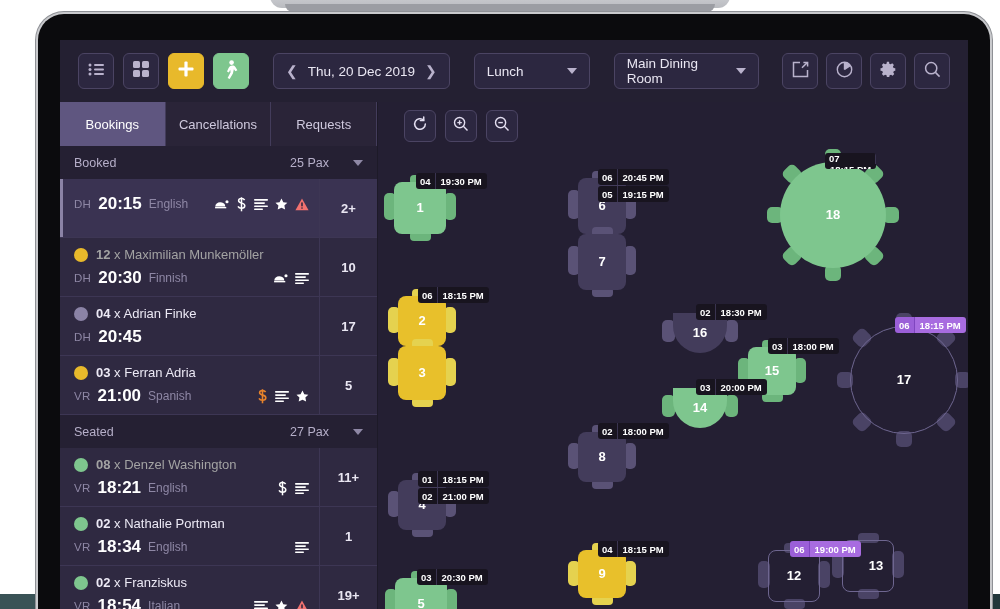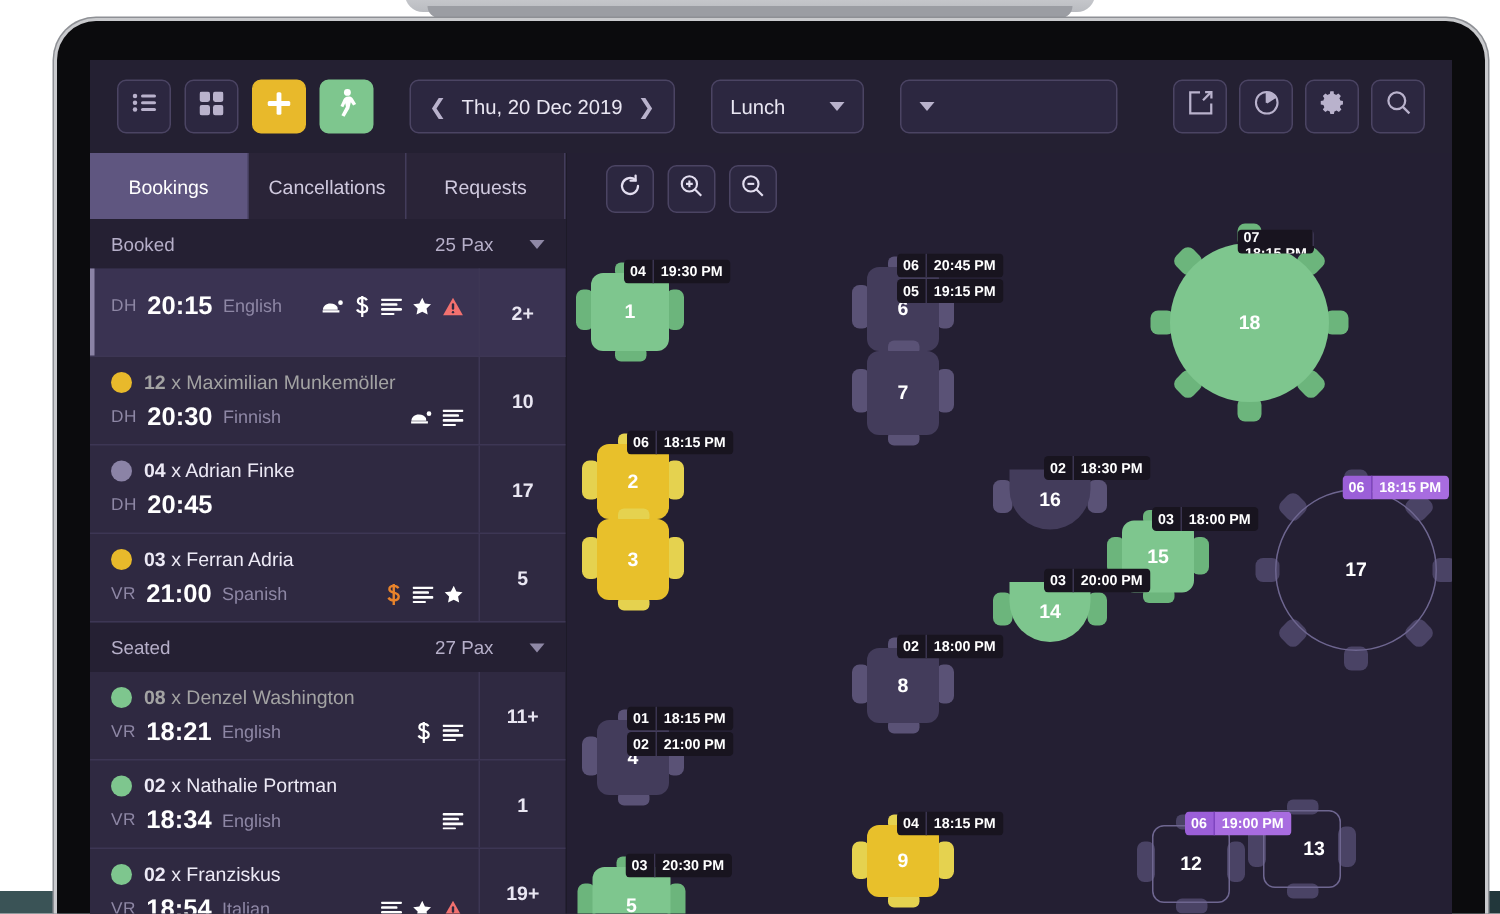--- a/index.html
+++ b/index.html
@@ -56,21 +56,21 @@
   .tb-sep { width:6px; }
 
   .date-picker { height:36px; min-width:150px; border:1px solid #4b4463; border-radius:6px;
      background:#2c2740; display:flex; align-items:center; gap:10px; padding:0 12px;
      font-size:13.5px; color:#e9e6f2; }
   .chev-l,.chev-r { color:#b9b2cc; font-size:14px; }
 
   .select-box { height:36px; border:1px solid #4b4463; border-radius:6px; background:#2c2740;
      display:flex; align-items:center; justify-content:space-between; padding:0 12px;
      font-size:13.5px; color:#e9e6f2; gap:16px; }
-  .sb-lunch { width:102px; }
+  .sb-lunch { width:116px; }
   .sb-room  { width:145px; }
   .caret { width:0;height:0;border-left:5px solid transparent;border-right:5px solid transparent;
      border-top:6px solid #b9b2cc; }
   .toolbar .spacer { flex:1; }
   .tb-right { display:flex; gap:8px; }
 
   
   .side { position:absolute; left:0; top:62px; width:318px; height:512px;
      background:#2f2941; border-right:1px solid #1d1a28; }
   .tabs { display:flex; height:44px; background:#2a2438; }
@@ -206,20 +206,21 @@
             <span class="chev-r">❯</span>
           </div>
           <div class="tb-sep"></div>
 
           <div class="select-box sb-lunch">
             <span>Lunch</span>
             <span class="caret"></span>
           </div>
           <div class="tb-sep"></div>
           <div class="select-box sb-room">
+            <span>Main Dining Room</span>
             <span class="caret"></span>
           </div>
 
           <div class="spacer"></div>
           <div class="tb-right">
             <div class="tb-btn">
               <span>
                 <svg width="17" height="17" viewBox="0 0 17 17" fill="none" stroke="#b9b2cc" stroke-width="1.5">
                   <path d="M15.5 9v6.5H1.5V1.5H8"></path>
                     <path d="M10 6.8 15.2 1.6"></path>

